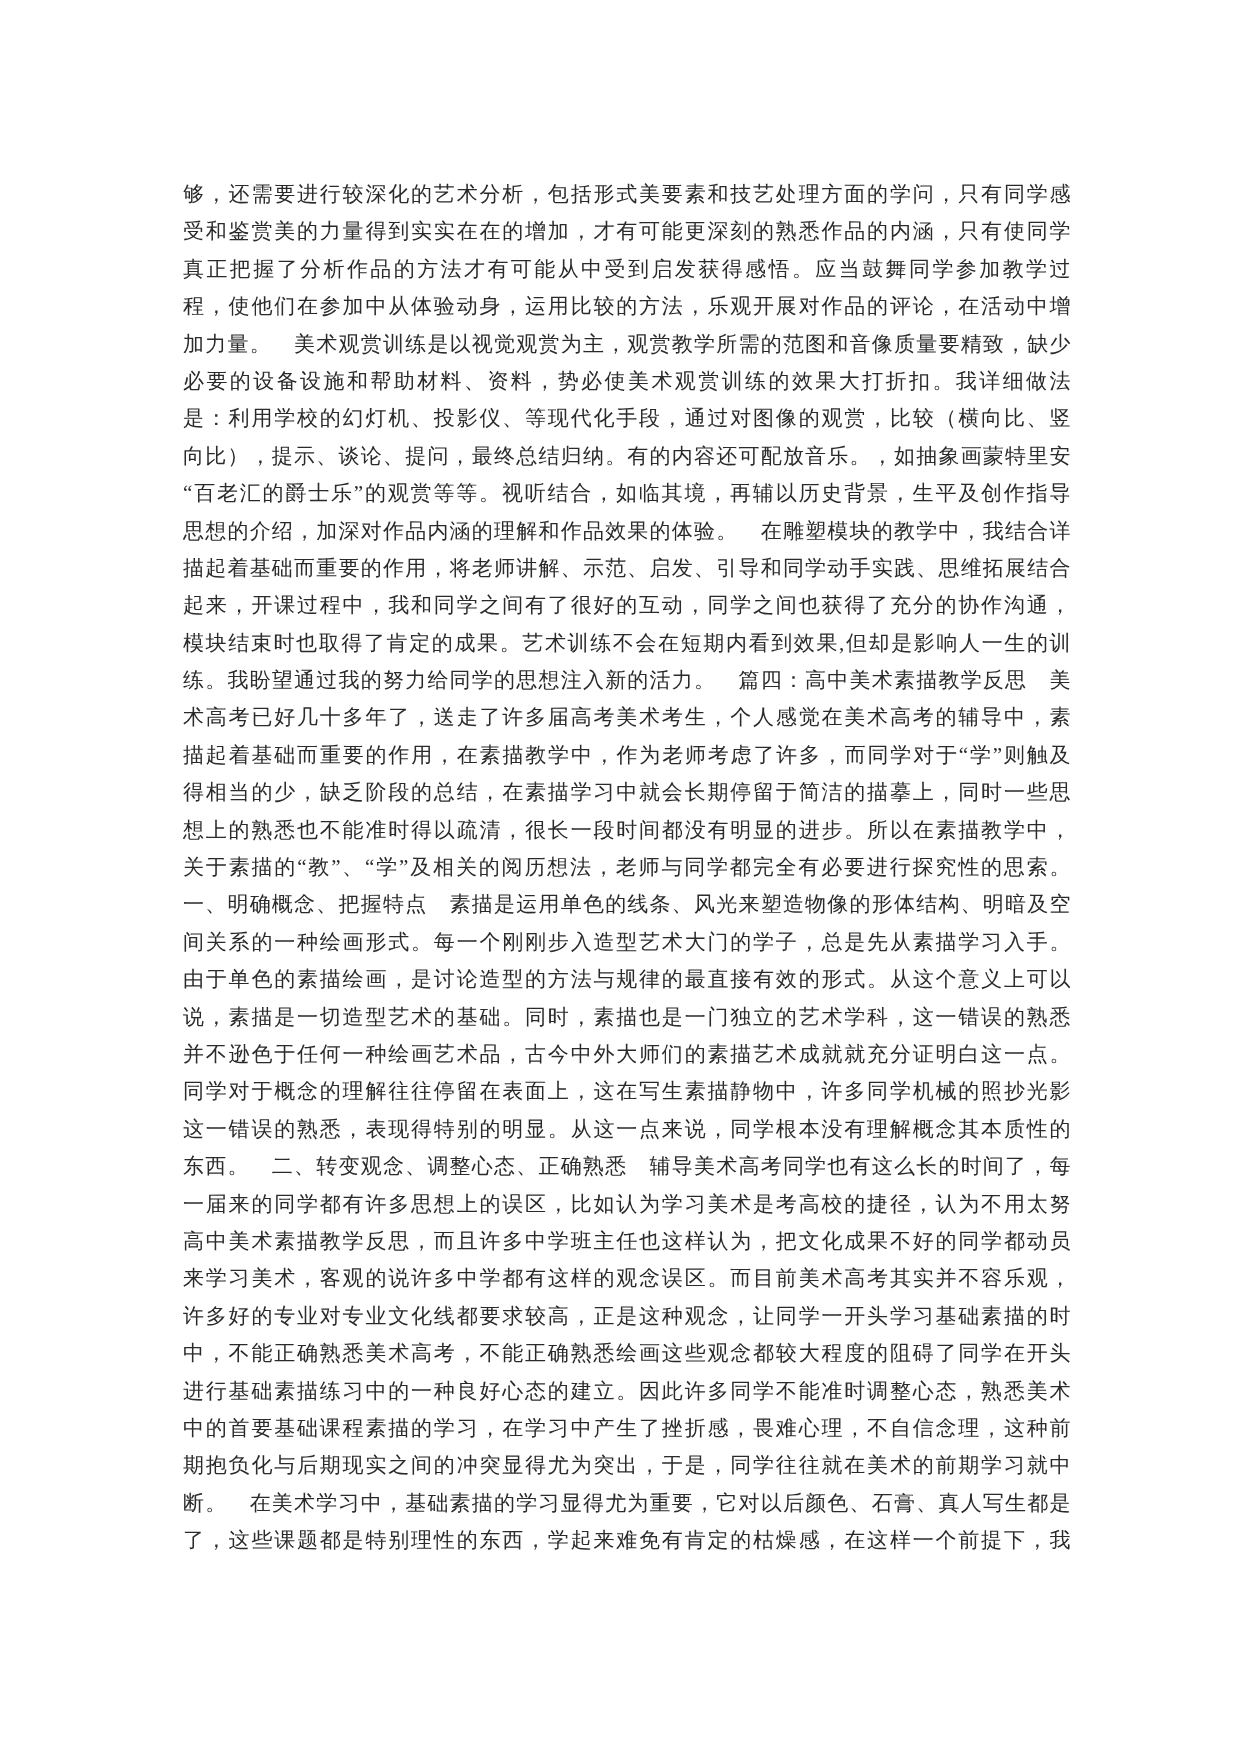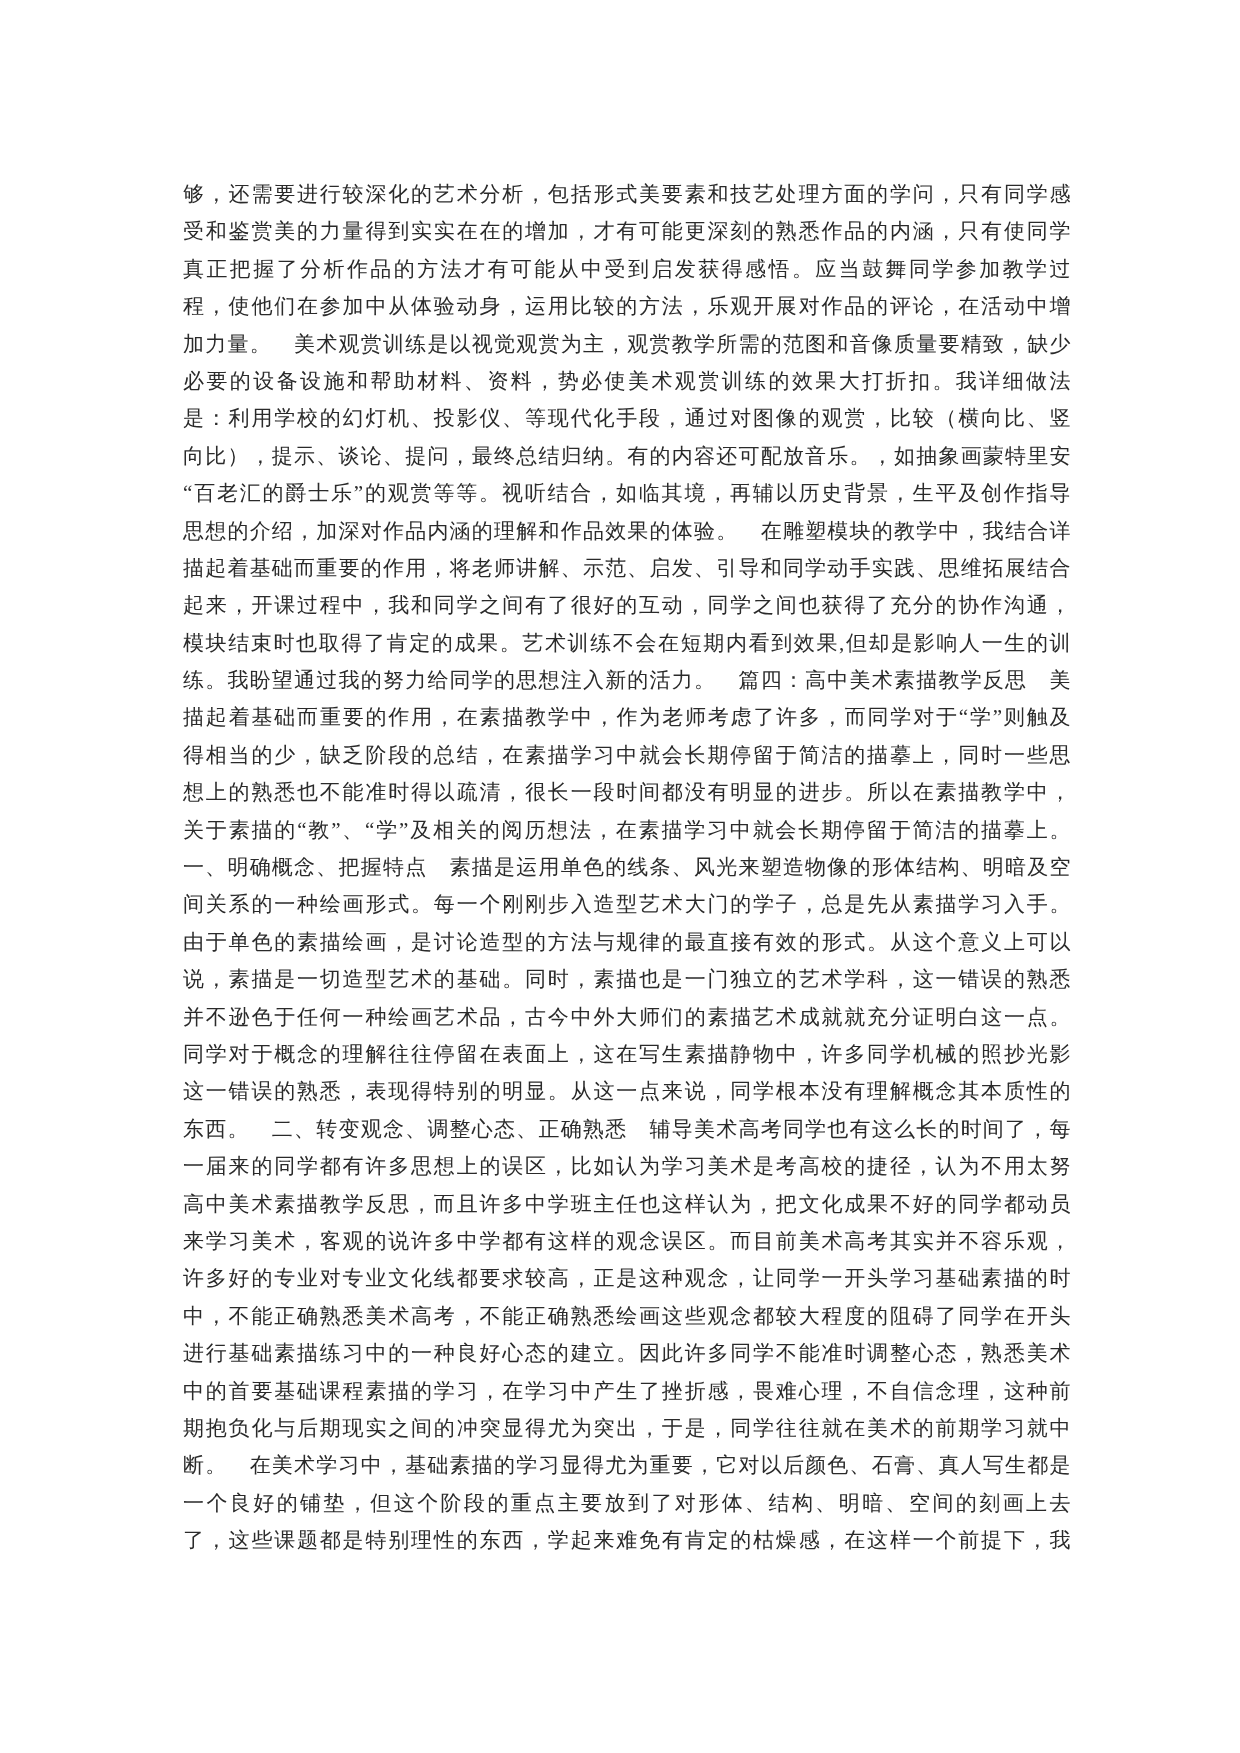--- a/index.html
+++ b/index.html
@@ -53,37 +53,37 @@
       <div class="line">加力量。　美术观赏训练是以视觉观赏为主，观赏教学所需的范图和音像质量要精致，缺少</div>
       <div class="line">必要的设备设施和帮助材料、资料，势必使美术观赏训练的效果大打折扣。我详细做法</div>
       <div class="line">是：利用学校的幻灯机、投影仪、等现代化手段，通过对图像的观赏，比较（横向比、竖</div>
       <div class="line">向比），提示、谈论、提问，最终总结归纳。有的内容还可配放音乐。，如抽象画蒙特里安</div>
       <div class="line">“百老汇的爵士乐”的观赏等等。视听结合，如临其境，再辅以历史背景，生平及创作指导</div>
       <div class="line">思想的介绍，加深对作品内涵的理解和作品效果的体验。　在雕塑模块的教学中，我结合详</div>
       <div class="line">描起着基础而重要的作用，将老师讲解、示范、启发、引导和同学动手实践、思维拓展结合</div>
       <div class="line">起来，开课过程中，我和同学之间有了很好的互动，同学之间也获得了充分的协作沟通，</div>
       <div class="line">模块结束时也取得了肯定的成果。艺术训练不会在短期内看到效果,但却是影响人一生的训</div>
       <div class="line">练。我盼望通过我的努力给同学的思想注入新的活力。　篇四：高中美术素描教学反思　美</div>
+      <div class="line">术高考已好几十多年了，送走了许多届高考美术考生，个人感觉在美术高考的辅导中，素</div>
       <div class="line">描起着基础而重要的作用，在素描教学中，作为老师考虑了许多，而同学对于“学”则触及</div>
       <div class="line">得相当的少，缺乏阶段的总结，在素描学习中就会长期停留于简洁的描摹上，同时一些思</div>
       <div class="line">想上的熟悉也不能准时得以疏清，很长一段时间都没有明显的进步。所以在素描教学中，</div>
-      <div class="line">关于素描的“教”、“学”及相关的阅历想法，在素描学习中就会长期停留于简洁的描摹上。</div>
+      <div class="line">关于素描的“教”、“学”及相关的阅历想法，老师与同学都完全有必要进行探究性的思索。</div>
       <div class="line">一、明确概念、把握特点　素描是运用单色的线条、风光来塑造物像的形体结构、明暗及空</div>
       <div class="line">间关系的一种绘画形式。每一个刚刚步入造型艺术大门的学子，总是先从素描学习入手。</div>
       <div class="line">由于单色的素描绘画，是讨论造型的方法与规律的最直接有效的形式。从这个意义上可以</div>
       <div class="line">说，素描是一切造型艺术的基础。同时，素描也是一门独立的艺术学科，这一错误的熟悉</div>
       <div class="line">并不逊色于任何一种绘画艺术品，古今中外大师们的素描艺术成就就充分证明白这一点。</div>
       <div class="line">同学对于概念的理解往往停留在表面上，这在写生素描静物中，许多同学机械的照抄光影</div>
       <div class="line">这一错误的熟悉，表现得特别的明显。从这一点来说，同学根本没有理解概念其本质性的</div>
       <div class="line">东西。　二、转变观念、调整心态、正确熟悉　辅导美术高考同学也有这么长的时间了，每</div>
       <div class="line">一届来的同学都有许多思想上的误区，比如认为学习美术是考高校的捷径，认为不用太努</div>
       <div class="line">高中美术素描教学反思，而且许多中学班主任也这样认为，把文化成果不好的同学都动员</div>
       <div class="line">来学习美术，客观的说许多中学都有这样的观念误区。而目前美术高考其实并不容乐观，</div>
       <div class="line">许多好的专业对专业文化线都要求较高，正是这种观念，让同学一开头学习基础素描的时</div>
       <div class="line">中，不能正确熟悉美术高考，不能正确熟悉绘画这些观念都较大程度的阻碍了同学在开头</div>
       <div class="line">进行基础素描练习中的一种良好心态的建立。因此许多同学不能准时调整心态，熟悉美术</div>
       <div class="line">中的首要基础课程素描的学习，在学习中产生了挫折感，畏难心理，不自信念理，这种前</div>
       <div class="line">期抱负化与后期现实之间的冲突显得尤为突出，于是，同学往往就在美术的前期学习就中</div>
       <div class="line">断。　在美术学习中，基础素描的学习显得尤为重要，它对以后颜色、石膏、真人写生都是</div>
-      <div class="line">一个良好的铺垫，但这个阶段的重点主要放到了对形体、结构、明暗、空间的刻画上去</div>
       <div class="line">了，这些课题都是特别理性的东西，学起来难免有肯定的枯燥感，在这样一个前提下，我</div>
     </div>
 </div>
 
 </body></html>

